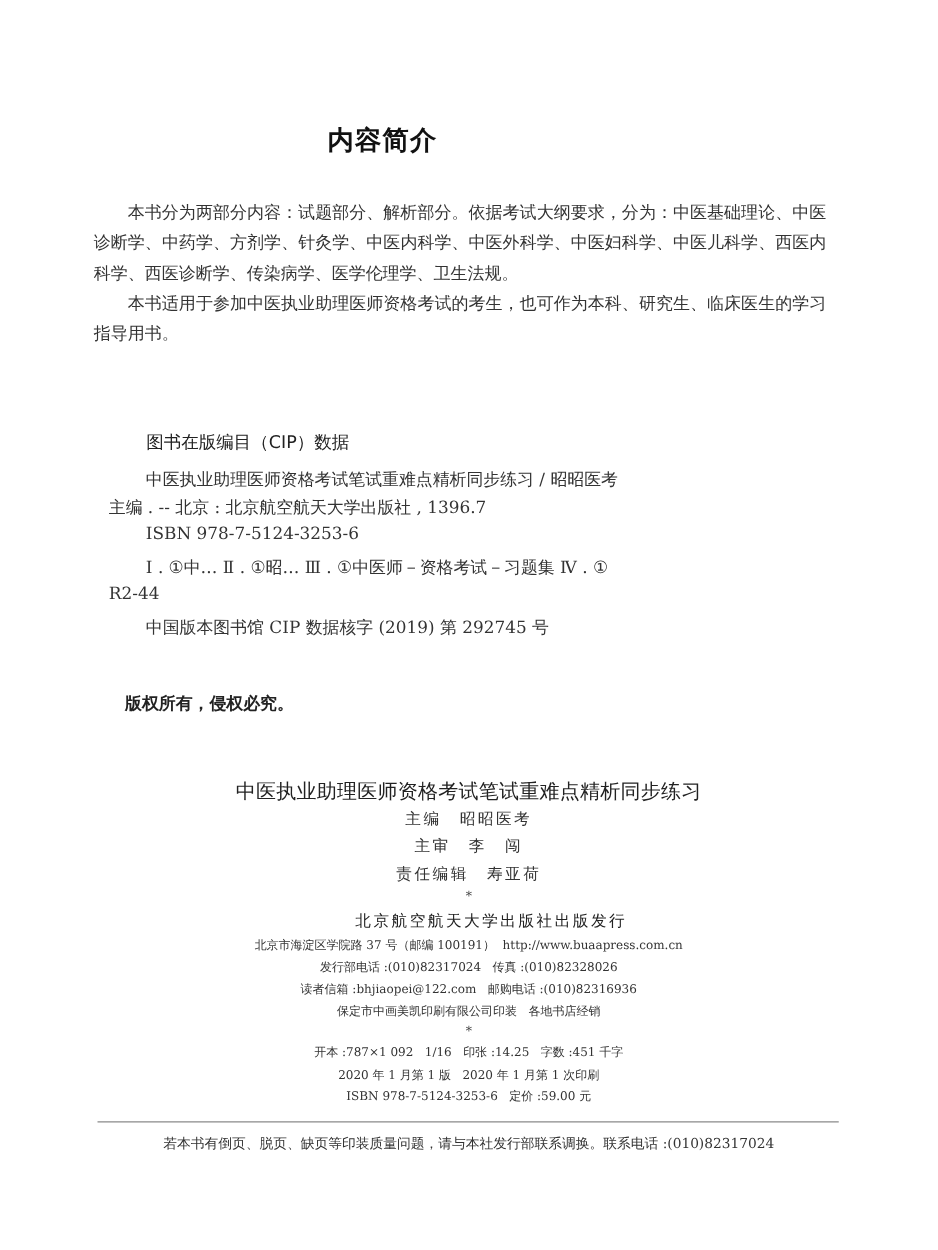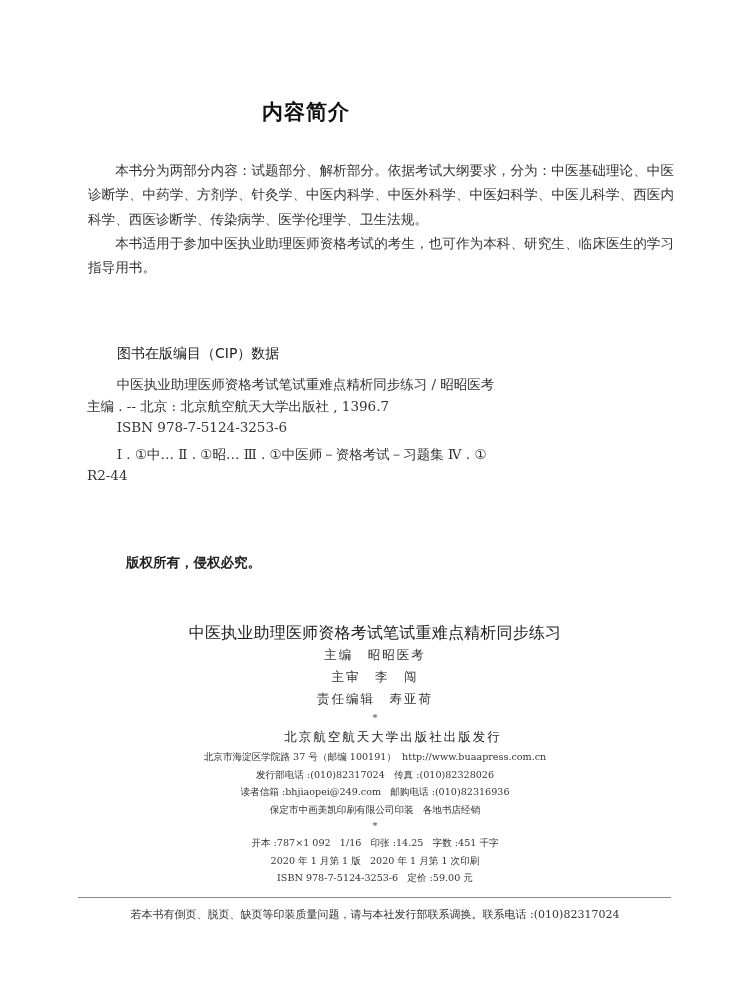--- a/index.html
+++ b/index.html
@@ -22,21 +22,21 @@
       top: 98px;
       text-align: center;
       font-family: "DejaVu Serif", "Liberation Serif", serif;
       font-weight: bold;
       font-size: 21px;
       letter-spacing: 1px;
       color: #111;
     }
     .intro {
       position: absolute;
-      left: 88px;
+      left: 75px;
       top: 158px;
       width: 586px;
       font-size: 13.6px;
       line-height: 24.3px;
       color: #333;
     }
     .intro p {
       margin: 0;
       text-indent: 2em;
       text-align: justify;
@@ -63,21 +63,21 @@
       margin: 0;
     }
     .cip-block .indent {
       text-indent: 2.2em;
     }
     .cip-block .gap-top {
       margin-top: 5px;
     }
     .copyright {
       position: absolute;
-      left: 126px;
+      left: 100px;
       top: 554px;
       font-size: 13.5px;
       font-weight: bold;
       color: #222;
     }
     .colophon {
       position: absolute;
       left: 0;
       width: 750px;
       top: 622px;
@@ -148,34 +148,35 @@
   <p>本书分为两部分内容：试题部分、解析部分。依据考试大纲要求，分为：中医基础理论、中医诊断学、中药学、方剂学、针灸学、中医内科学、中医外科学、中医妇科学、中医儿科学、西医内科学、西医诊断学、传染病学、医学伦理学、卫生法规。</p>
   <p>本书适用于参加中医执业助理医师资格考试的考生，也可作为本科、研究生、临床医生的学习指导用书。</p>
 </div>
 
 <div class="cip-heading">图书在版编目（CIP）数据</div>
 
 <div class="cip-block">
   <p class="indent">中医执业助理医师资格考试笔试重难点精析同步练习 / 昭昭医考主编 . -- 北京 : 北京航空航天大学出版社 , 1396.7</p>
   <p class="indent">ISBN 978-7-5124-3253-6</p>
   <p class="indent gap-top">Ⅰ . ①中… Ⅱ . ①昭… Ⅲ . ①中医师－资格考试－习题集 Ⅳ . ① R2-44</p>
+  <p class="indent gap-top">中国版本图书馆 CIP 数据核字 (2019) 第 292745 号</p>
 </div>
 
 <div class="copyright">版权所有，侵权必究。</div>
 
 <div class="colophon">
   <span class="line c-title">中医执业助理医师资格考试笔试重难点精析同步练习</span>
   <span class="line c-kai">主编　昭昭医考</span>
   <span class="line c-kai">主审　李　闯</span>
   <span class="line c-kai">责任编辑　寿亚荷</span>
   <span class="line c-star">*</span>
   <span class="line c-publisher">北京航空航天大学出版社出版发行</span>
   <span class="line c-small">北京市海淀区学院路 37 号（邮编 100191）  http://www.buaapress.com.cn</span>
   <span class="line c-small">发行部电话 :(010)82317024   传真 :(010)82328026</span>
-  <span class="line c-small">读者信箱 :bhjiaopei@249.com   邮购电话 :(010)82316936</span>
+  <span class="line c-small">读者信箱 :bhjiaopei@122.com   邮购电话 :(010)82316936</span>
   <span class="line c-small">保定市中画美凯印刷有限公司印装   各地书店经销</span>
   <span class="line c-star">*</span>
   <span class="line c-small">开本 :787×1 092   1/16   印张 :14.25   字数 :451 千字</span>
   <span class="line c-small">2020 年 1 月第 1 版   2020 年 1 月第 1 次印刷</span>
   <span class="line c-small">ISBN 978-7-5124-3253-6   定价 :59.00 元</span>
 </div>
 
 <div class="rule"></div>
 
 <div class="footer-note">若本书有倒页、脱页、缺页等印装质量问题，请与本社发行部联系调换。联系电话 :(010)82317024</div>

